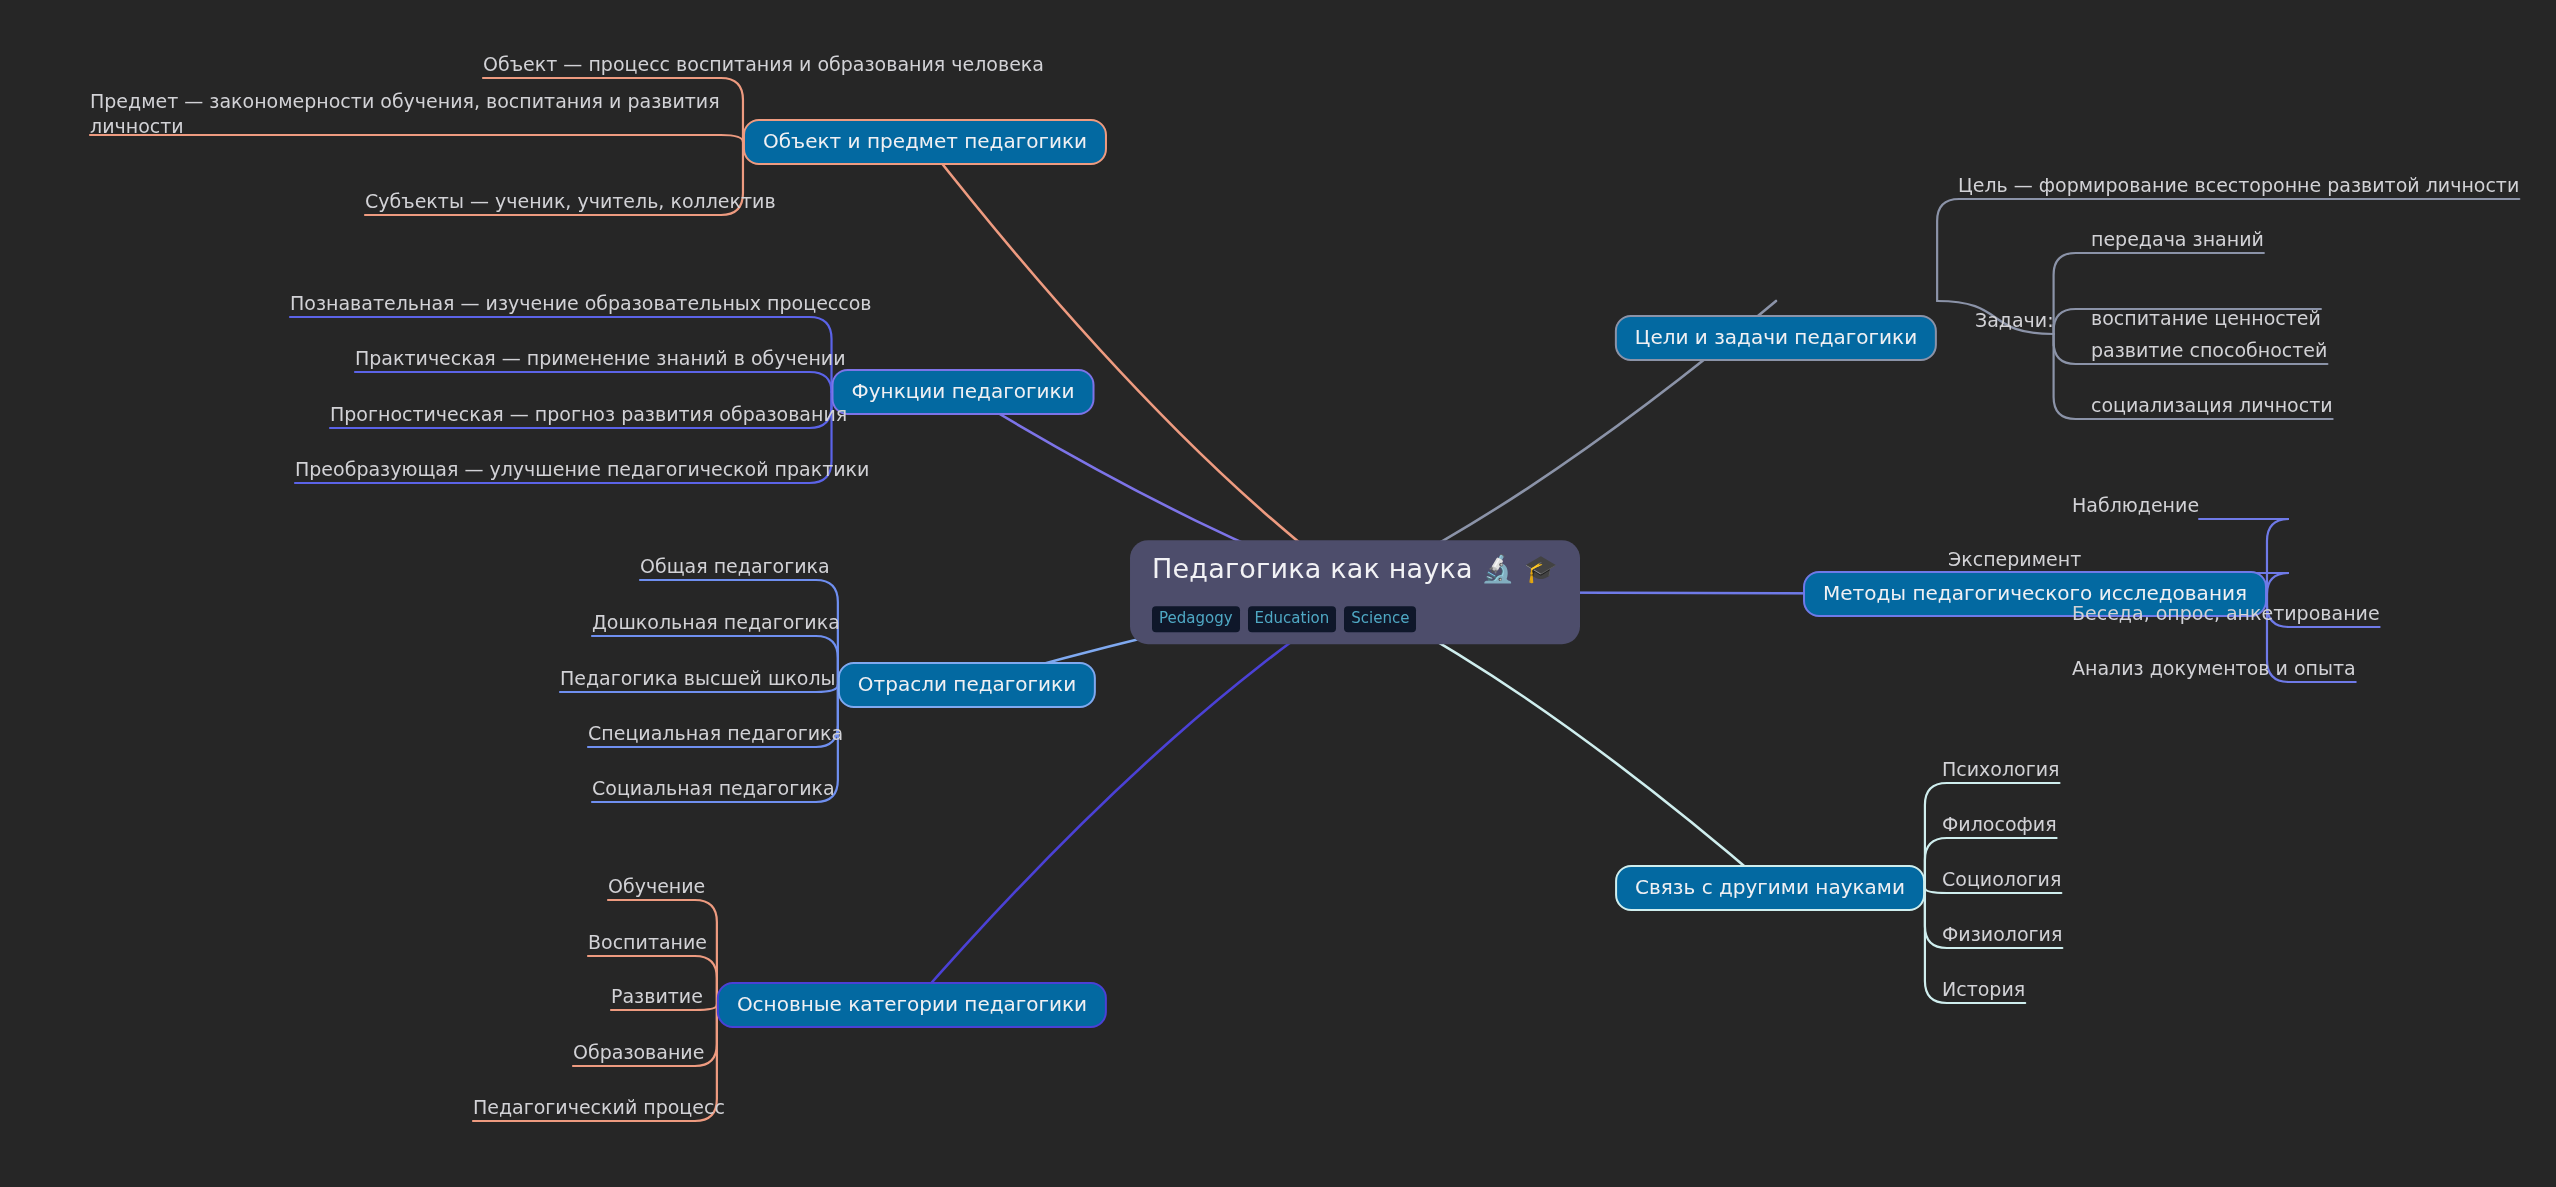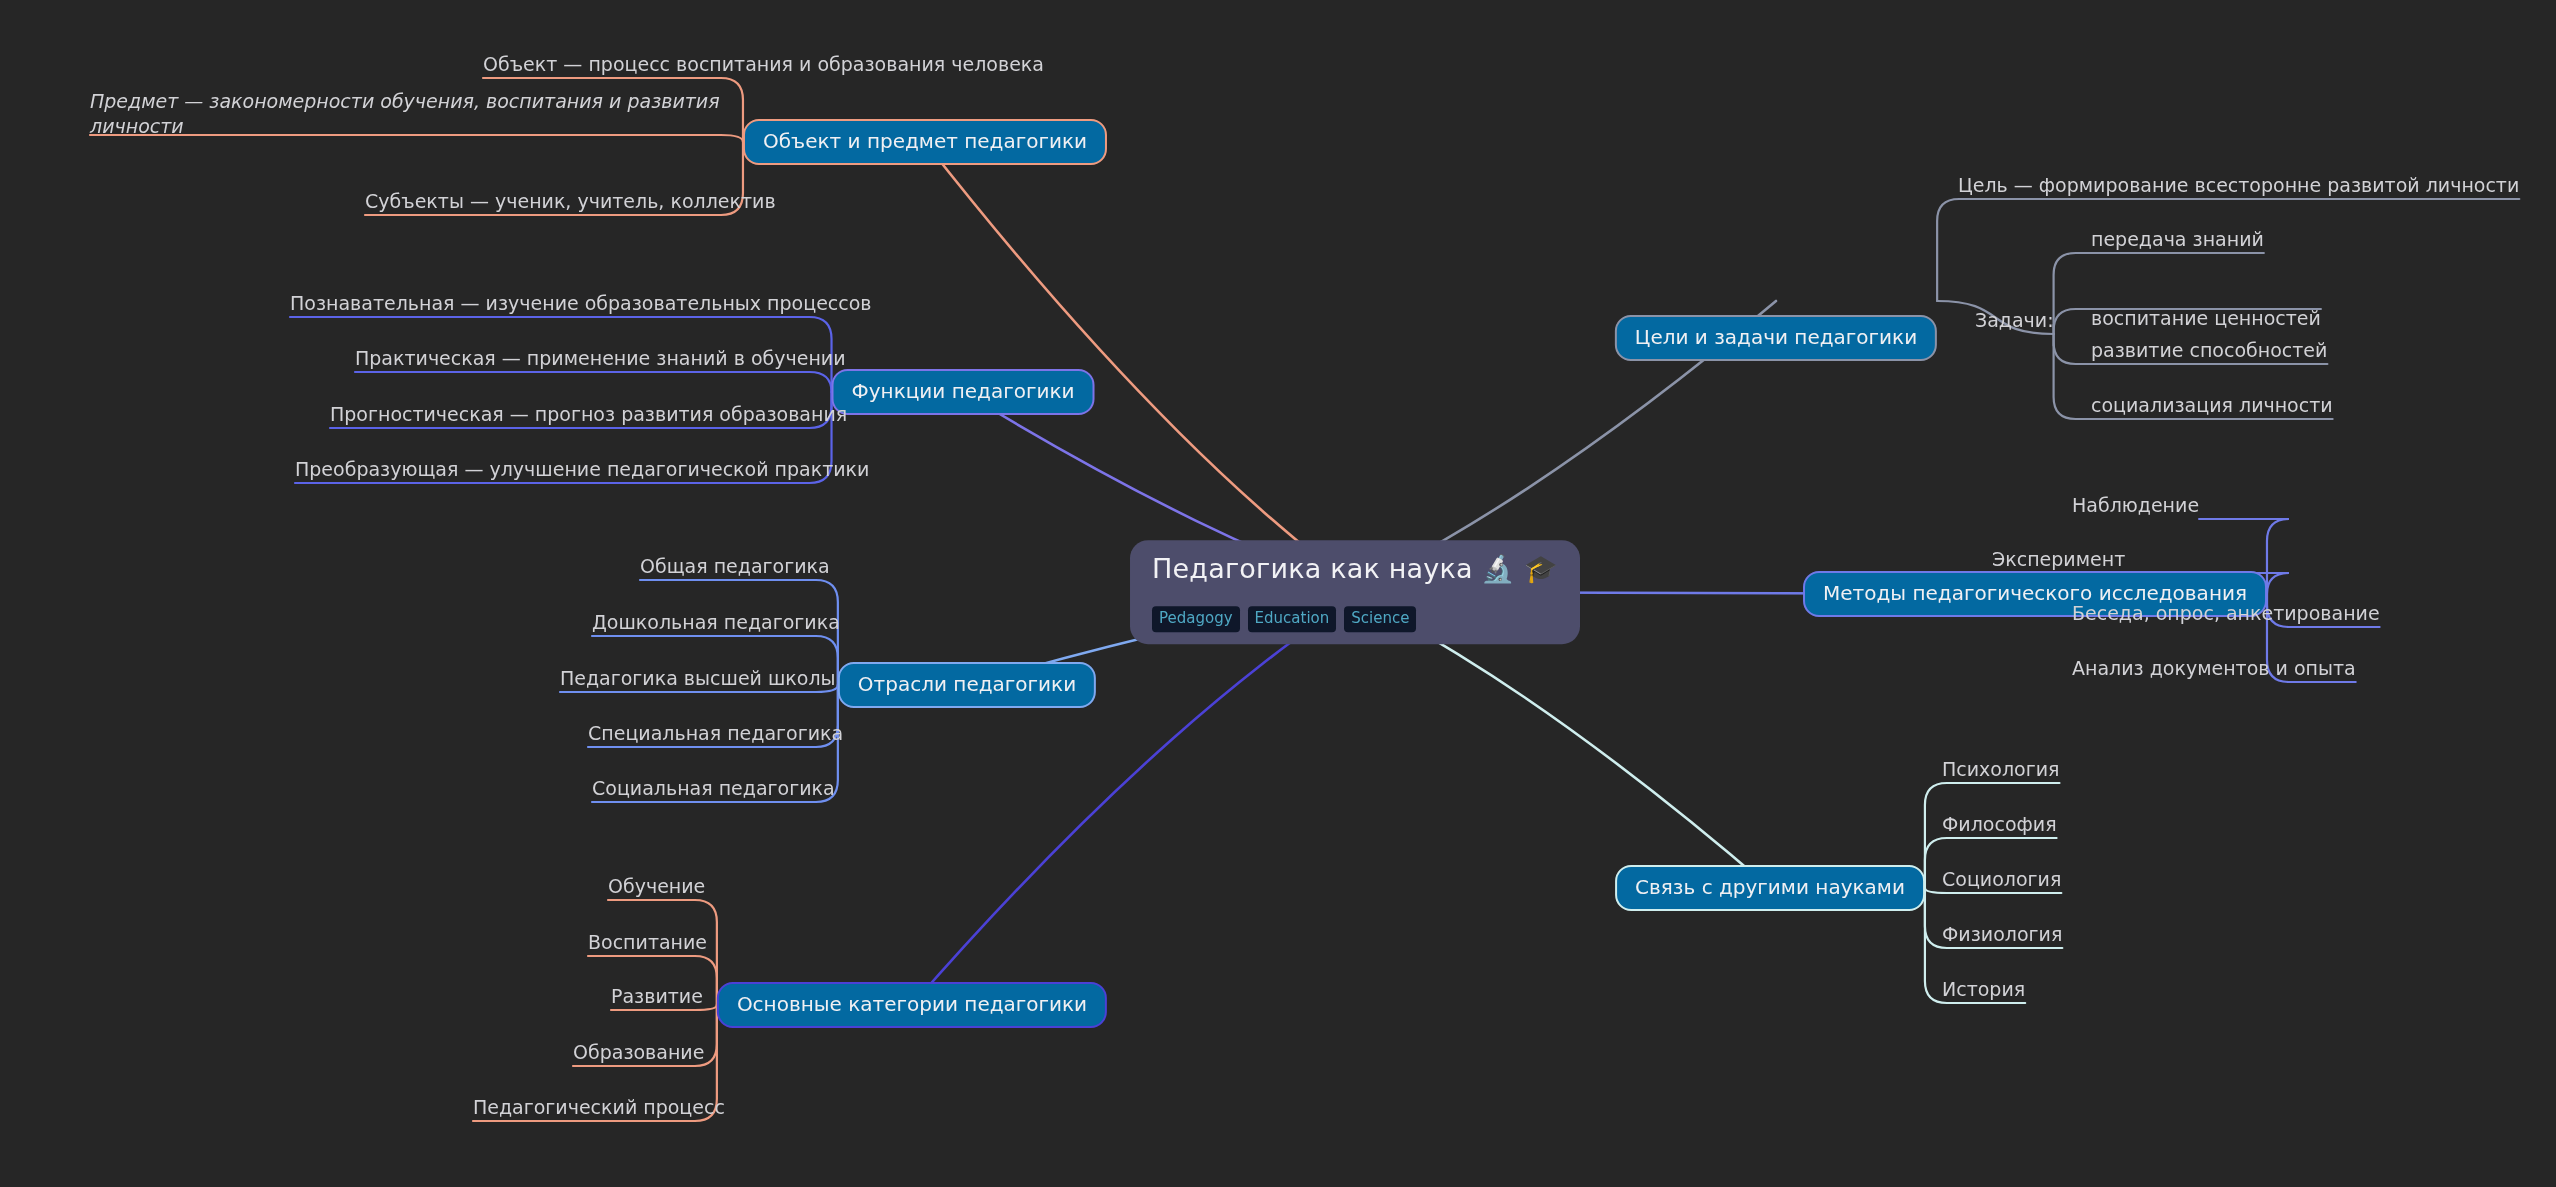--- a/index.html
+++ b/index.html
@@ -27,21 +27,21 @@
   .branch.b-orange{border-color:#ee9b80;}
   .branch.b-violet{border-color:#7d74e8;}
   .branch.b-blue{border-color:#7fa9f0;}
   .branch.b-indigo{border-color:#4b41d6;}
   .branch.b-gray{border-color:#8b93a8;margin-top:37px;}
   .branch.b-periwinkle{border-color:#6f7ae8;}
   .branch.b-mint{border-color:#cfeeee;}
 
   
   .leaf{color:#d2d2d6;font-size:19px;line-height:1.32;white-space:nowrap;}
-  .leaf.wrap{white-space:normal;font-style:italic;}
+  .leaf.wrap{white-space:normal;}
   .leaf.sub{color:#d2d2d6;}
 </style>
 </head>
 <body>
 
 <div id="stage">
   <svg id="links" viewBox="0 0 2556 1187" preserveAspectRatio="none" xmlns="http://www.w3.org/2000/svg">
       <path d="M 1355 592 C 1345 569.5 1200 493 925 142" fill="none" stroke="#ee9b80" stroke-width="2.6" stroke-linecap="round"></path>
       <path d="M 1355 592 C 1345 582 1219 548 963 392" fill="none" stroke="#7d74e8" stroke-width="2.6" stroke-linecap="round"></path>
       <path d="M 1355 592 C 1345 596.65 1221 612.46 967 685" fill="none" stroke="#7fa9f0" stroke-width="2.6" stroke-linecap="round"></path>
@@ -106,21 +106,21 @@
       <div class="node leaf" style="left: 473px; top: 1095px; transform: none; text-align: center;"><span>Педагогический процесс</span></div>
       <div class="node branch b-gray" style="left: 1776px; top: 301px;"><span>Цели и задачи педагогики</span></div>
       <div class="node leaf" style="left: 1958px; top: 173px; transform: none;"><span>Цель — формирование всесторонне развитой личности</span></div>
       <div class="node leaf sub" style="left: 1975px; top: 308px; transform: none;"><span>Задачи:</span></div>
       <div class="node leaf" style="left: 2091px; top: 227px; transform: none;"><span>передача знаний</span></div>
       <div class="node leaf" style="left: 2091px; top: 296px; transform: none; margin-top: 10px;"><span>воспитание ценностей</span></div>
       <div class="node leaf" style="left: 2091px; top: 338px; transform: none;"><span>развитие способностей</span></div>
       <div class="node leaf" style="left: 2091px; top: 393px; transform: none;"><span>социализация личности</span></div>
       <div class="node branch b-periwinkle" style="left: 2035px; top: 594px;"><span>Методы педагогического исследования</span></div>
       <div class="node leaf" style="left: 2072px; top: 493px; transform: none;"><span>Наблюдение</span></div>
-      <div class="node leaf" style="left: 1992px; top: 547px; transform: none;"><span>Эксперимент</span></div>
+      <div class="node leaf" style="left: 1948px; top: 547px; transform: none;"><span>Эксперимент</span></div>
       <div class="node leaf" style="left: 2072px; top: 601px; transform: none;"><span>Беседа, опрос, анкетирование</span></div>
       <div class="node leaf" style="left: 2072px; top: 656px; transform: none;"><span>Анализ документов и опыта</span></div>
       <div class="node branch b-mint" style="left: 1770px; top: 888px;"><span>Связь с другими науками</span></div>
       <div class="node leaf" style="left: 1942px; top: 757px; transform: none;"><span>Психология</span></div>
       <div class="node leaf" style="left: 1942px; top: 812px; transform: none;"><span>Философия</span></div>
       <div class="node leaf" style="left: 1942px; top: 867px; transform: none;"><span>Социология</span></div>
       <div class="node leaf" style="left: 1942px; top: 922px; transform: none;"><span>Физиология</span></div>
       <div class="node leaf" style="left: 1942px; top: 977px; transform: none;"><span>История</span></div>
       <div class="node root" style="left: 1355px; top: 592px;">
         <div class="root-title">Педагогика как наука 🔬 🎓</div>

